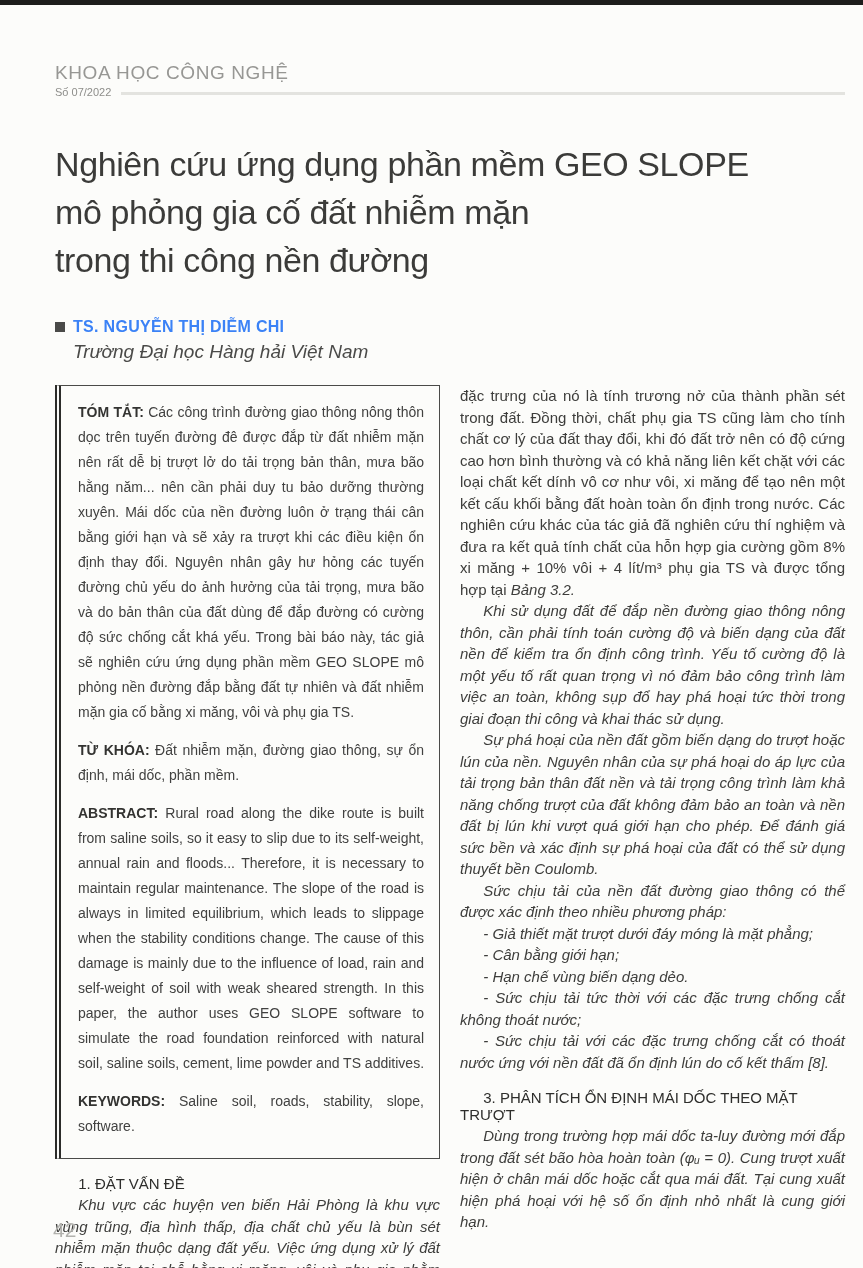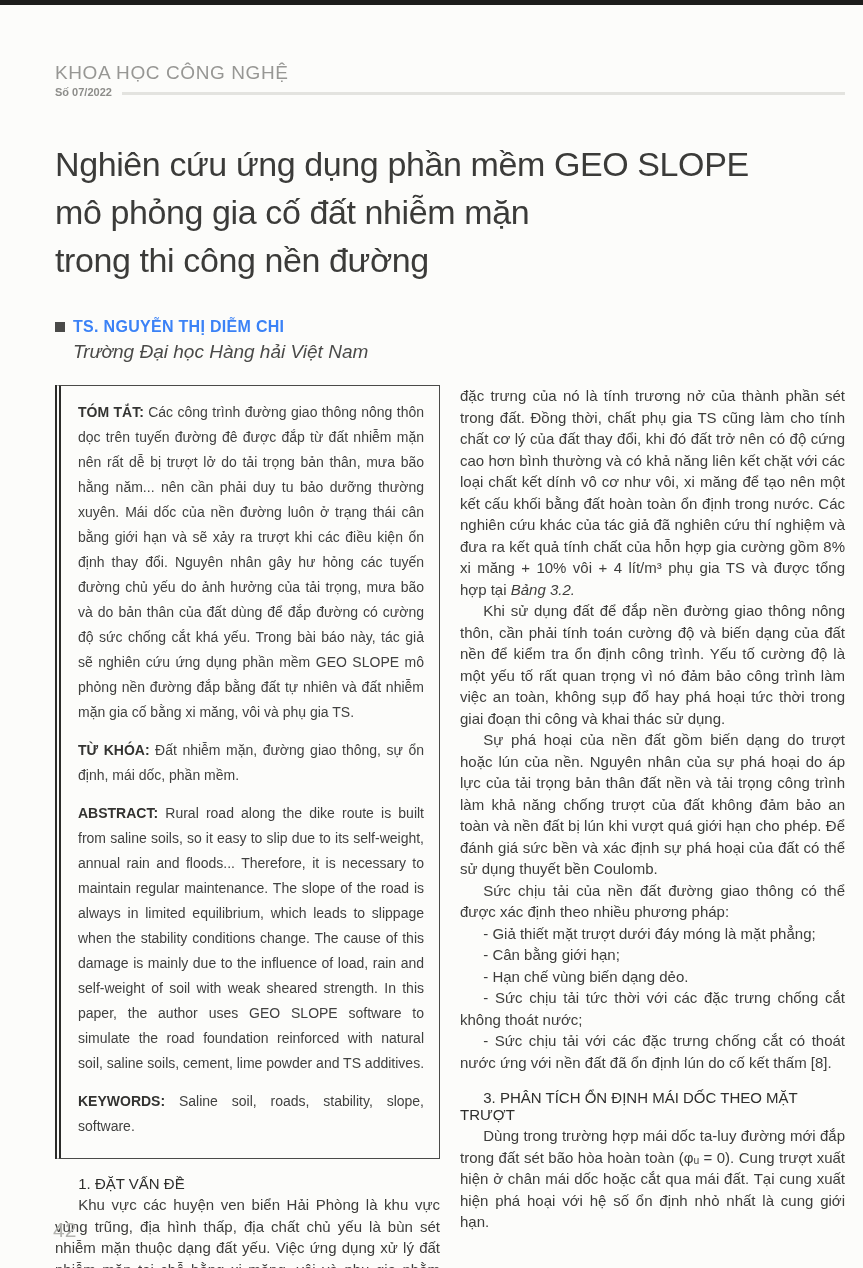--- a/index.html
+++ b/index.html
@@ -23,21 +23,21 @@
     background: #1d1d1b;
   }
   .masthead {
     position: absolute; top: 62px; left: 55px; right: 18px;
   }
   .journal-name {
     font-size: 19px; color: #979794;
     letter-spacing: 0.6px; font-weight: 400;
   }
   .issue-row { display: flex; align-items: center; margin-top: 2px; }
-  .issue-no { font-size: 11px; font-weight: bold; color: #8d8d8a; white-space: nowrap; }
+  .issue-no { font-size: 11px; font-weight: normal; color: #8d8d8a; white-space: nowrap; }
   .rule { flex: 1; height: 3px; background: #e3e3df; margin-left: 10px; margin-top: 2px; }
 
   .title-block { position: absolute; top: 140px; left: 55px; width: 720px; }
   .title-line {
     font-size: 34px; line-height: 48px; color: #3b3b39;
     font-weight: 400; letter-spacing: -0.4px;
   }
 
   .author-block { position: absolute; top: 318px; left: 55px; }
   .author-row { display: flex; align-items: center; }
@@ -63,21 +63,21 @@
     font-size: 14px; line-height: 25px;
     text-align: justify; color: #414140;
   }
   .abstract-box b { color: #333331; }
 
   .body-text, .col p.body-para {
     font-size: 15px; line-height: 21.5px;
     text-align: justify; color: #3d3d3b;
     margin: 0;
   }
-  .ind { text-indent: 1.55em; }
+  .ind { text-indent: 1.55em; font-style: italic; }
   .sec-heading {
     font-size: 15px; font-weight: normal; color: #2e2e2c;
     margin: 4px 0 2px 0; text-indent: 1.55em;
   }
   .sec-heading.gap-top { margin-top: 16px; }
 
   .page-number {
     position: absolute; left: 53px; top: 1218px;
     font-size: 21px; color: #b2b2ae;
   }

